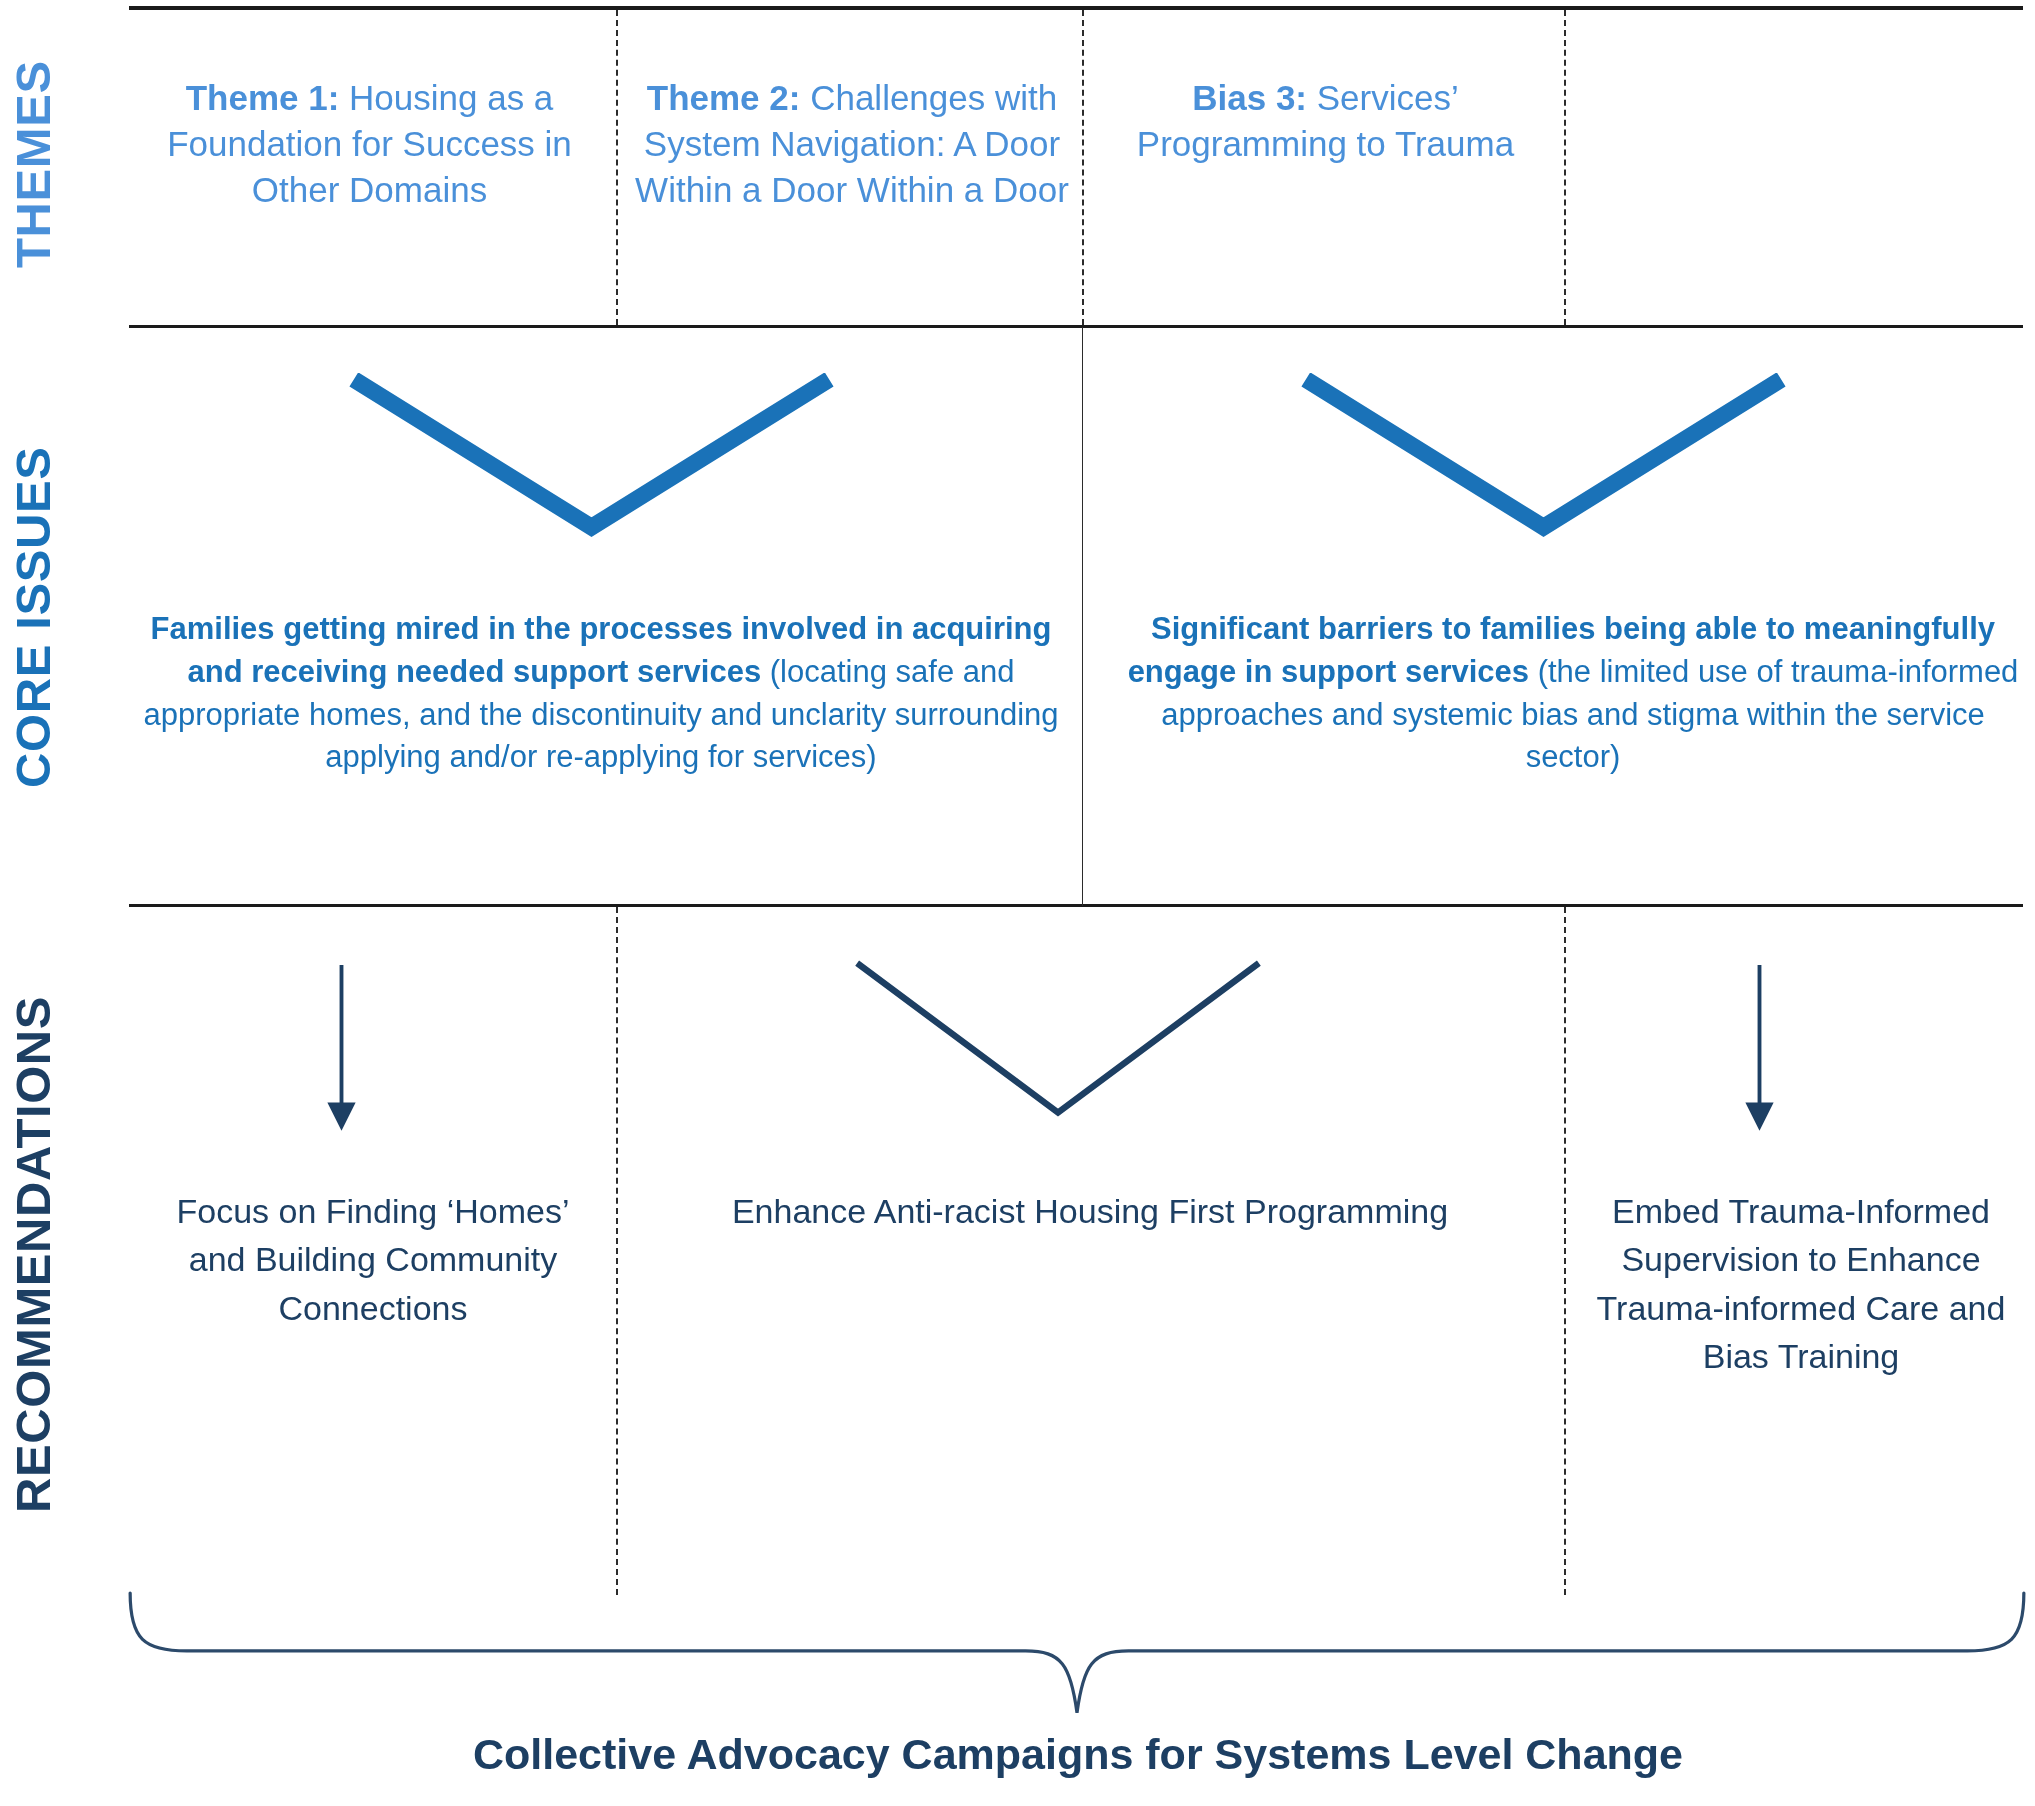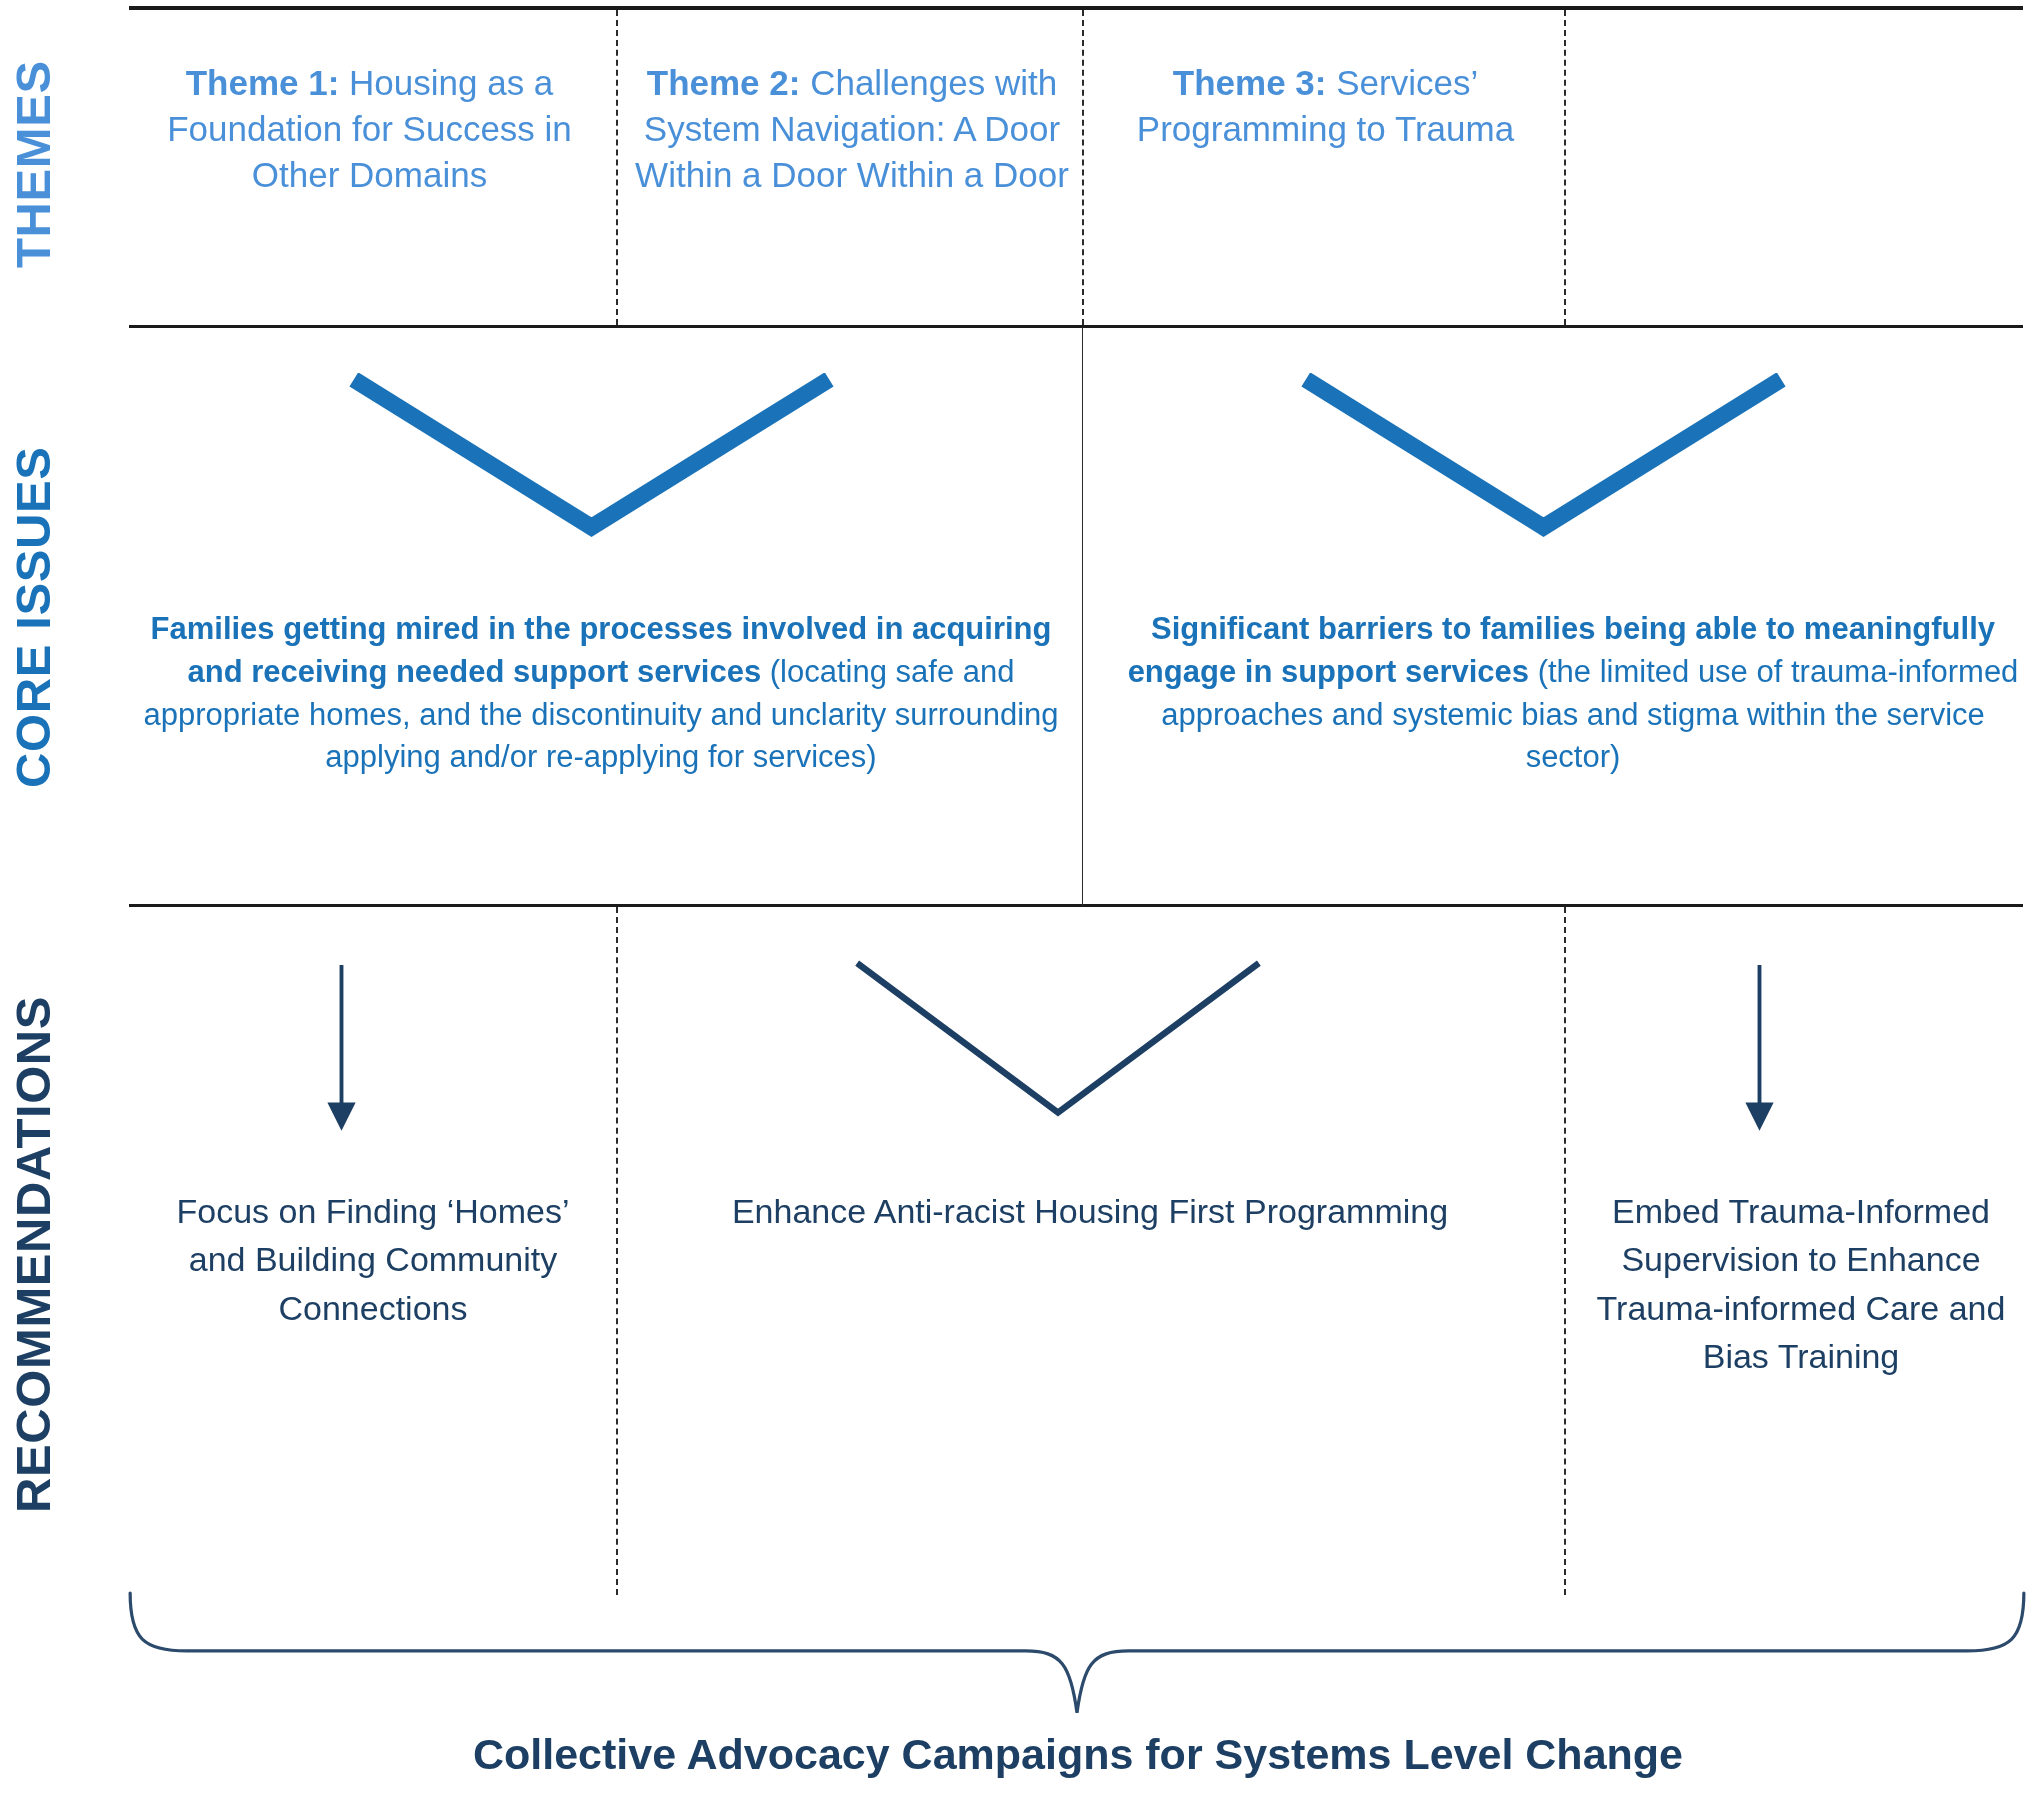--- a/index.html
+++ b/index.html
@@ -82,21 +82,21 @@
   
   #vs-core { left: 1082px; top: 327px; height: 579px; }
 
   
   #vd-r1 { left: 616px;  top: 907px; height: 688px; }
   #vd-r2 { left: 1564px; top: 907px; height: 688px; }
 
   
   .theme-cell {
     position: absolute;
-    top: 60px;
+    top: 75px;
     text-align: center;
     color: #4a90d9;
     font-size: 35px;
     line-height: 1.32;
   }
   .theme-cell b { font-weight: bold; }
   #theme-1 { left: 138px;  width: 463px; }
   #theme-2 { left: 627px;  width: 450px; }
   #theme-3 { left: 1094px; width: 463px; }
   #theme-4 { left: 1576px; width: 450px; }
@@ -179,21 +179,21 @@
   <div class="vdash" id="vd-r1"></div>
   <div class="vdash" id="vd-r2"></div>
 
   <div class="theme-cell" id="theme-1">
     <b>Theme 1:</b><span> Housing as a Foundation for Success in Other Domains</span>
   </div>
   <div class="theme-cell" id="theme-2">
     <b>Theme 2:</b><span> Challenges with System Navigation: A Door Within a Door Within a Door</span>
   </div>
   <div class="theme-cell" id="theme-3">
-    <b>Theme 3:</b><span> Services’ Programming to Trauma</span>
+    <b>Bias 3:</b><span> Services’ Programming to Trauma</span>
   </div>
 
   <div class="chev-thick" id="chev-left">
     <svg width="489" height="167" viewBox="0 0 760 260" xmlns="http://www.w3.org/2000/svg">
       <polyline points="10,10 380,240 750,10" fill="none" stroke="#1a72b8" stroke-width="26" stroke-linecap="butt" stroke-linejoin="miter"></polyline>
     </svg>
   </div>
   <div class="chev-thick" id="chev-right">
     <svg width="489" height="167" viewBox="0 0 760 260" xmlns="http://www.w3.org/2000/svg">
       <polyline points="10,10 380,240 750,10" fill="none" stroke="#1a72b8" stroke-width="26" stroke-linecap="butt" stroke-linejoin="miter"></polyline>

